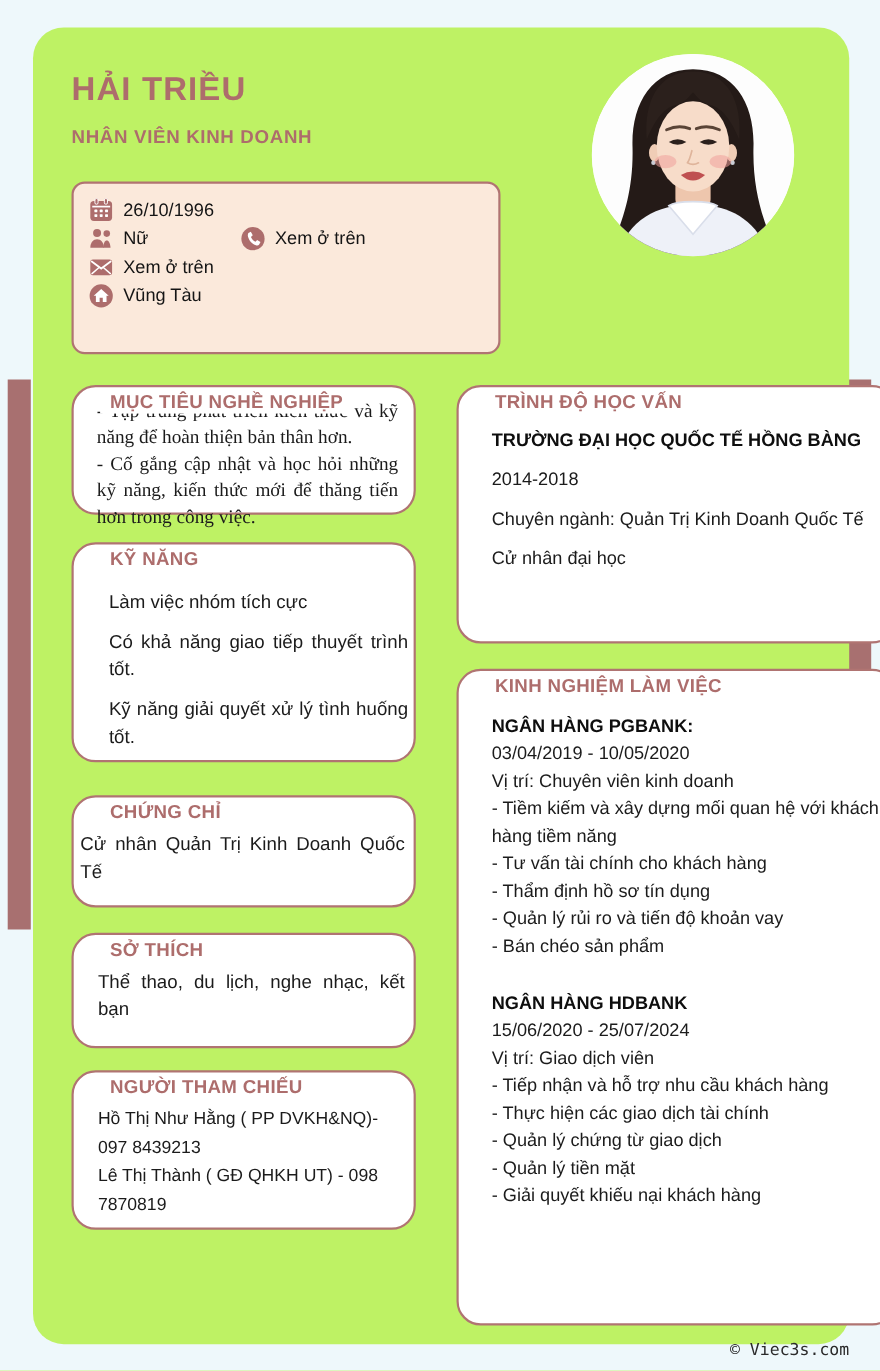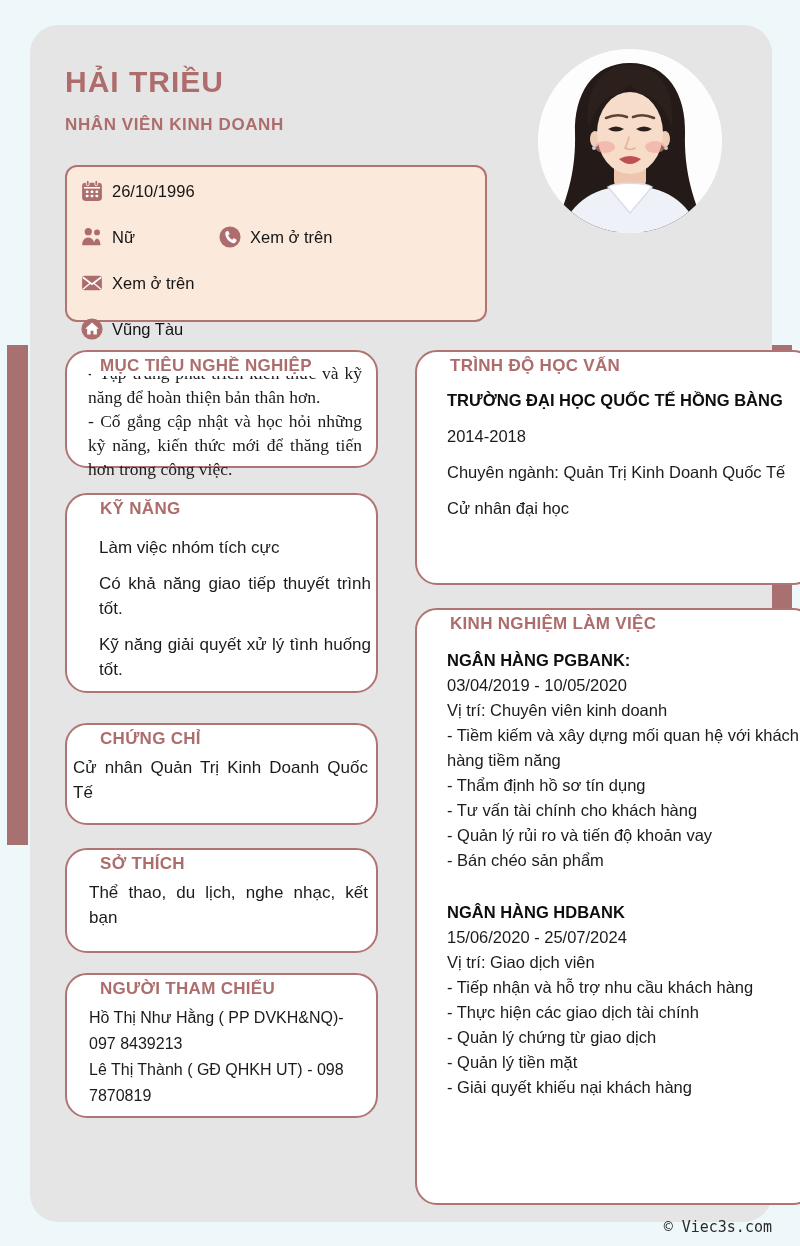--- a/index.html
+++ b/index.html
@@ -5,21 +5,21 @@
   html,body{margin:0;padding:0;}
   body{
     width:800px;height:1246px;position:relative;overflow:hidden;
     background:#eef8fb;
     font-family:"Liberation Sans","DejaVu Sans",sans-serif;
     color:#1b1b1b;
     -webkit-font-smoothing:antialiased;
   }
   .card{
     position:absolute;left:30px;top:25px;width:742px;height:1197px;
-    background:#e5e5e5;border-radius:28px;
+    background:#bef264;border-radius:28px;
   }
   .side-bar{position:absolute;top:345px;width:21px;height:500px;background:#a87070;}
   .side-bar.left{left:7px;}
   .side-bar.right{left:771px;}
 
   
   .name{
     position:absolute;left:35px;top:40px;margin:0;
     font-size:30px;font-weight:700;letter-spacing:1px;color:#ad6d6c;
   }
@@ -28,25 +28,25 @@
     font-size:17px;font-weight:700;letter-spacing:.6px;color:#ad6d6c;
   }
   .avatar{
     position:absolute;left:508px;top:24px;width:184px;height:184px;
     border-radius:50%;overflow:hidden;background:#fdfdfd;
   }
   .avatar svg{display:block;width:100%;height:100%;}
 
   
   .info-box{
-    position:absolute;left:35px;top:140px;width:422px;height:157px;
+    position:absolute;left:35px;top:140px;width:390px;height:157px;
     background:#fbe9db;border:2px solid #b07472;border-radius:12px;
     box-sizing:border-box;
     display:grid;grid-template-columns:138px 1fr;
-    align-content:start;row-gap:24px;
+    align-content:start;row-gap:4px;
     padding:13px 14px;
     text-align:center;
   }
   .info-item{display:flex;align-items:center;gap:9px;font-size:16.5px;color:#151515;}
   .info-item.span2{grid-column:1/-1;}
   .info-icon{width:22px;height:22px;flex:0 0 22px;}
   .info-icon svg{display:block;width:100%;height:100%;}
 
   
   .col{position:absolute;box-sizing:border-box;}
@@ -241,22 +241,22 @@
 
     <section class="panel panel-exp">
       <h2 class="panel-title">KINH NGHIỆM LÀM VIỆC</h2>
 
       <div class="job">
         <p class="bold-line xp-line">NGÂN HÀNG PGBANK:</p>
         <p class="xp-line">03/04/2019 - 10/05/2020</p>
         <p class="xp-line">Vị trí: Chuyên viên kinh doanh</p>
         <div class="duties">
           <p>- Tiềm kiếm và xây dựng mối quan hệ với khách hàng tiềm năng</p>
+          <p>- Tư vấn tài chính cho khách hàng</p>
           <p>- Thẩm định hồ sơ tín dụng</p>
-          <p>- Tư vấn tài chính cho khách hàng</p>
           <p>- Quản lý rủi ro và tiến độ khoản vay</p>
           <p>- Bán chéo sản phẩm</p>
         </div>
       </div>
 
       <div class="job">
         <p class="bold-line xp-line">NGÂN HÀNG HDBANK</p>
         <p class="xp-line">15/06/2020 - 25/07/2024</p>
         <p class="xp-line">Vị trí: Giao dịch viên</p>
         <div class="duties">

